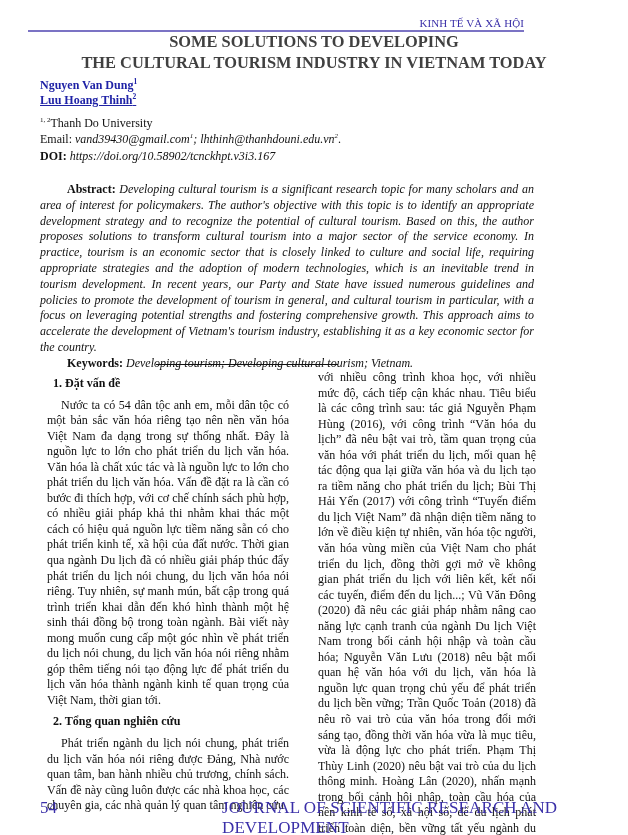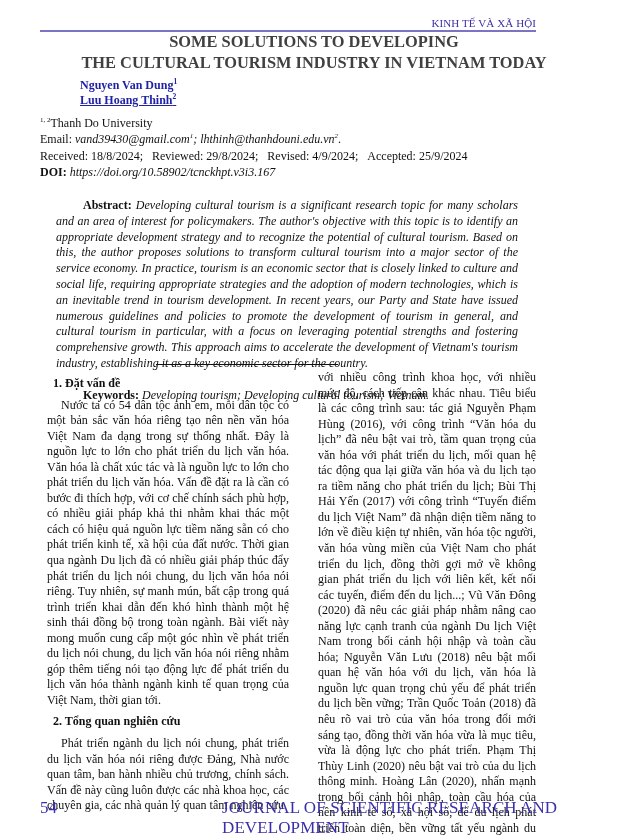--- a/index.html
+++ b/index.html
@@ -1,42 +1,42 @@
 <!DOCTYPE html>
 <html><head>
 <meta charset="utf-8">
 <style>
   html, body { margin: 0; padding: 0; background: #ffffff; }
   body { width: 628px; height: 835px; position: relative; overflow: hidden;
          font-family: "Liberation Serif", "DejaVu Serif", serif; color: #111; }
 
-  .running-head { position: absolute; left: 40px; top: 12px; width: 496px; height: 18px;
+  .running-head { position: absolute; left: 28px; top: 12px; width: 496px; height: 18px;
                   border-bottom: 2px solid #7b73c4; }
   .running-head span { position: absolute; right: 0; bottom: 1px; font-size: 11px;
                        color: #3a2fa8; letter-spacing: 0.1px; }
 
   .title { position: absolute; left: 0; width: 628px; top: 31px; text-align: center;
            color: #404040; font-weight: bold; font-size: 16.4px; line-height: 21px; }
 
   .authors { position: absolute; left: 40px; top: 78px; font-size: 12px; font-weight: bold;
              color: #1f22a6; line-height: 15px; }
-  .authors div { white-space: nowrap; margin-left: 40px; }
+  .authors div { white-space: nowrap; }
   .authors .underline { text-decoration: underline; }
   .authors sup { font-size: 7.5px; vertical-align: super; line-height: 0; }
 
   .meta { position: absolute; left: 40px; top: 115px; font-size: 12px; line-height: 16.3px; color: #111; }
   .meta .row { white-space: nowrap; }
   .meta sup { font-size: 7px; vertical-align: super; line-height: 0; }
   .meta i { font-style: italic; }
   .meta b { font-weight: bold; }
   .meta .gap { display: inline-block; width: 9px; }
 
   .abstract { position: absolute; left: 40px; top: 182px; width: 494px;
               font-size: 12px; line-height: 15.8px; text-align: justify; }
-  .abstract p { margin: 16px; text-indent: 27px; }
+  .abstract p { margin: 0; text-indent: 27px; }
   .abstract .label { font-weight: bold; font-style: normal; }
   .abstract .body { font-style: italic; }
 
   .separator { position: absolute; left: 156px; top: 364px; width: 182px; height: 0;
                border-top: 1.2px solid #111; }
 
   .col { position: absolute; top: 370px; width: 242px; font-size: 12px; line-height: 15.55px;
          text-align: justify; }
   .col.left { left: 47px; }
   .col.right { left: 318px; width: 218px; }
@@ -61,21 +61,20 @@
 </div>
 
 <div class="authors">
   <div><span>Nguyen Van Dung</span><sup>1</sup></div>
   <div class="underline"><span>Luu Hoang Thinh</span><sup>2</sup></div>
 </div>
 
 <div class="meta">
   <div class="row"><sup>1, 2</sup><span>Thanh Do University</span></div>
   <div class="row"><span>Email: </span><i>vand39430@gmail.com</i><sup><i>1</i></sup><i>; </i><i>lhthinh@thanhdouni.edu.vn</i><sup><i>2</i></sup><span>.</span></div>
-  <div class="row"><span>Received: 18/8/2024;</span><span class="gap"></span><span>Reviewed: 29/8/2024;</span><span class="gap"></span><span>Revised: 4/9/2024;</span><span class="gap"></span><span>Accepted: 25/9/2024</span></div>
   <div class="row"><b>DOI:</b> <i>https://doi.org/10.58902/tcnckhpt.v3i3.167</i></div>
 </div>
 
 <div class="abstract">
   <p><span class="label">Abstract:</span> <span class="body">Developing cultural tourism is a significant research topic for many scholars and an area of interest for policymakers. The author's objective with this topic is to identify an appropriate development strategy and to recognize the potential of cultural tourism. Based on this, the author proposes solutions to transform cultural tourism into a major sector of the service economy. In practice, tourism is an economic sector that is closely linked to culture and social life, requiring appropriate strategies and the adoption of modern technologies, which is an inevitable trend in tourism development. In recent years, our Party and State have issued numerous guidelines and policies to promote the development of tourism in general, and cultural tourism in particular, with a focus on leveraging potential strengths and fostering comprehensive growth. This approach aims to accelerate the development of Vietnam's tourism industry, establishing it as a key economic sector for the country.</span></p>
   <p><span class="label">Keywords:</span> <span class="body">Developing tourism; Developing cultural tourism; Vietnam.</span></p>
 </div>
 
 <div class="separator"></div>
 

